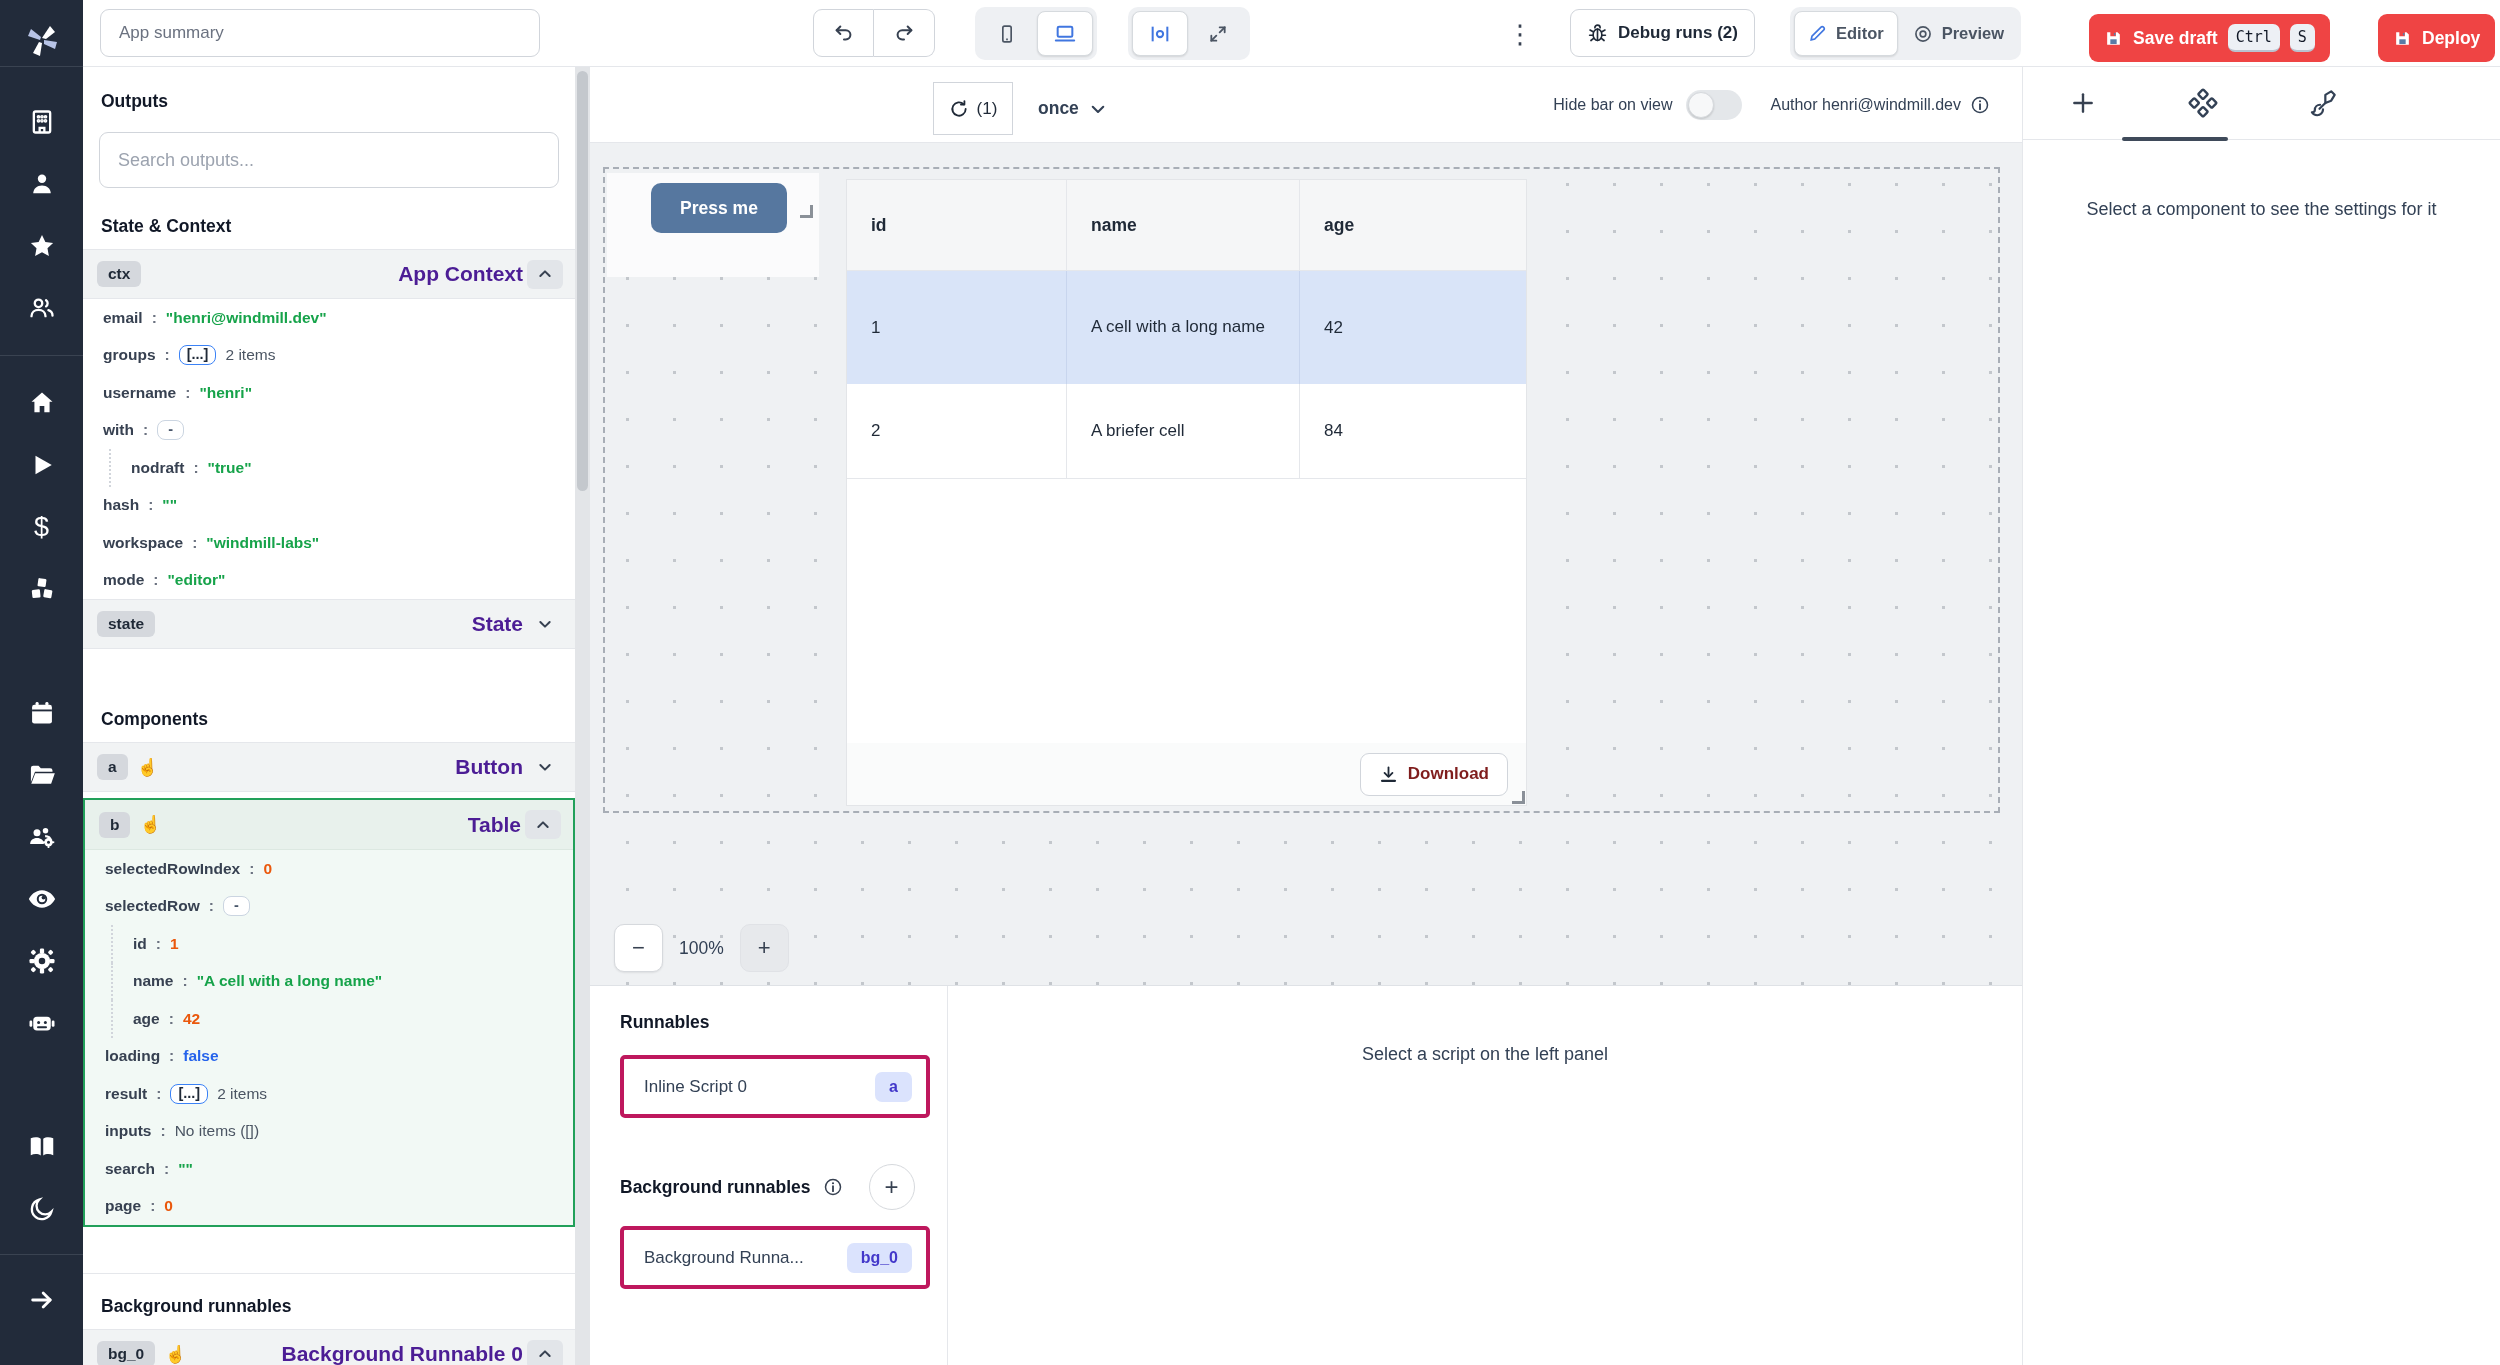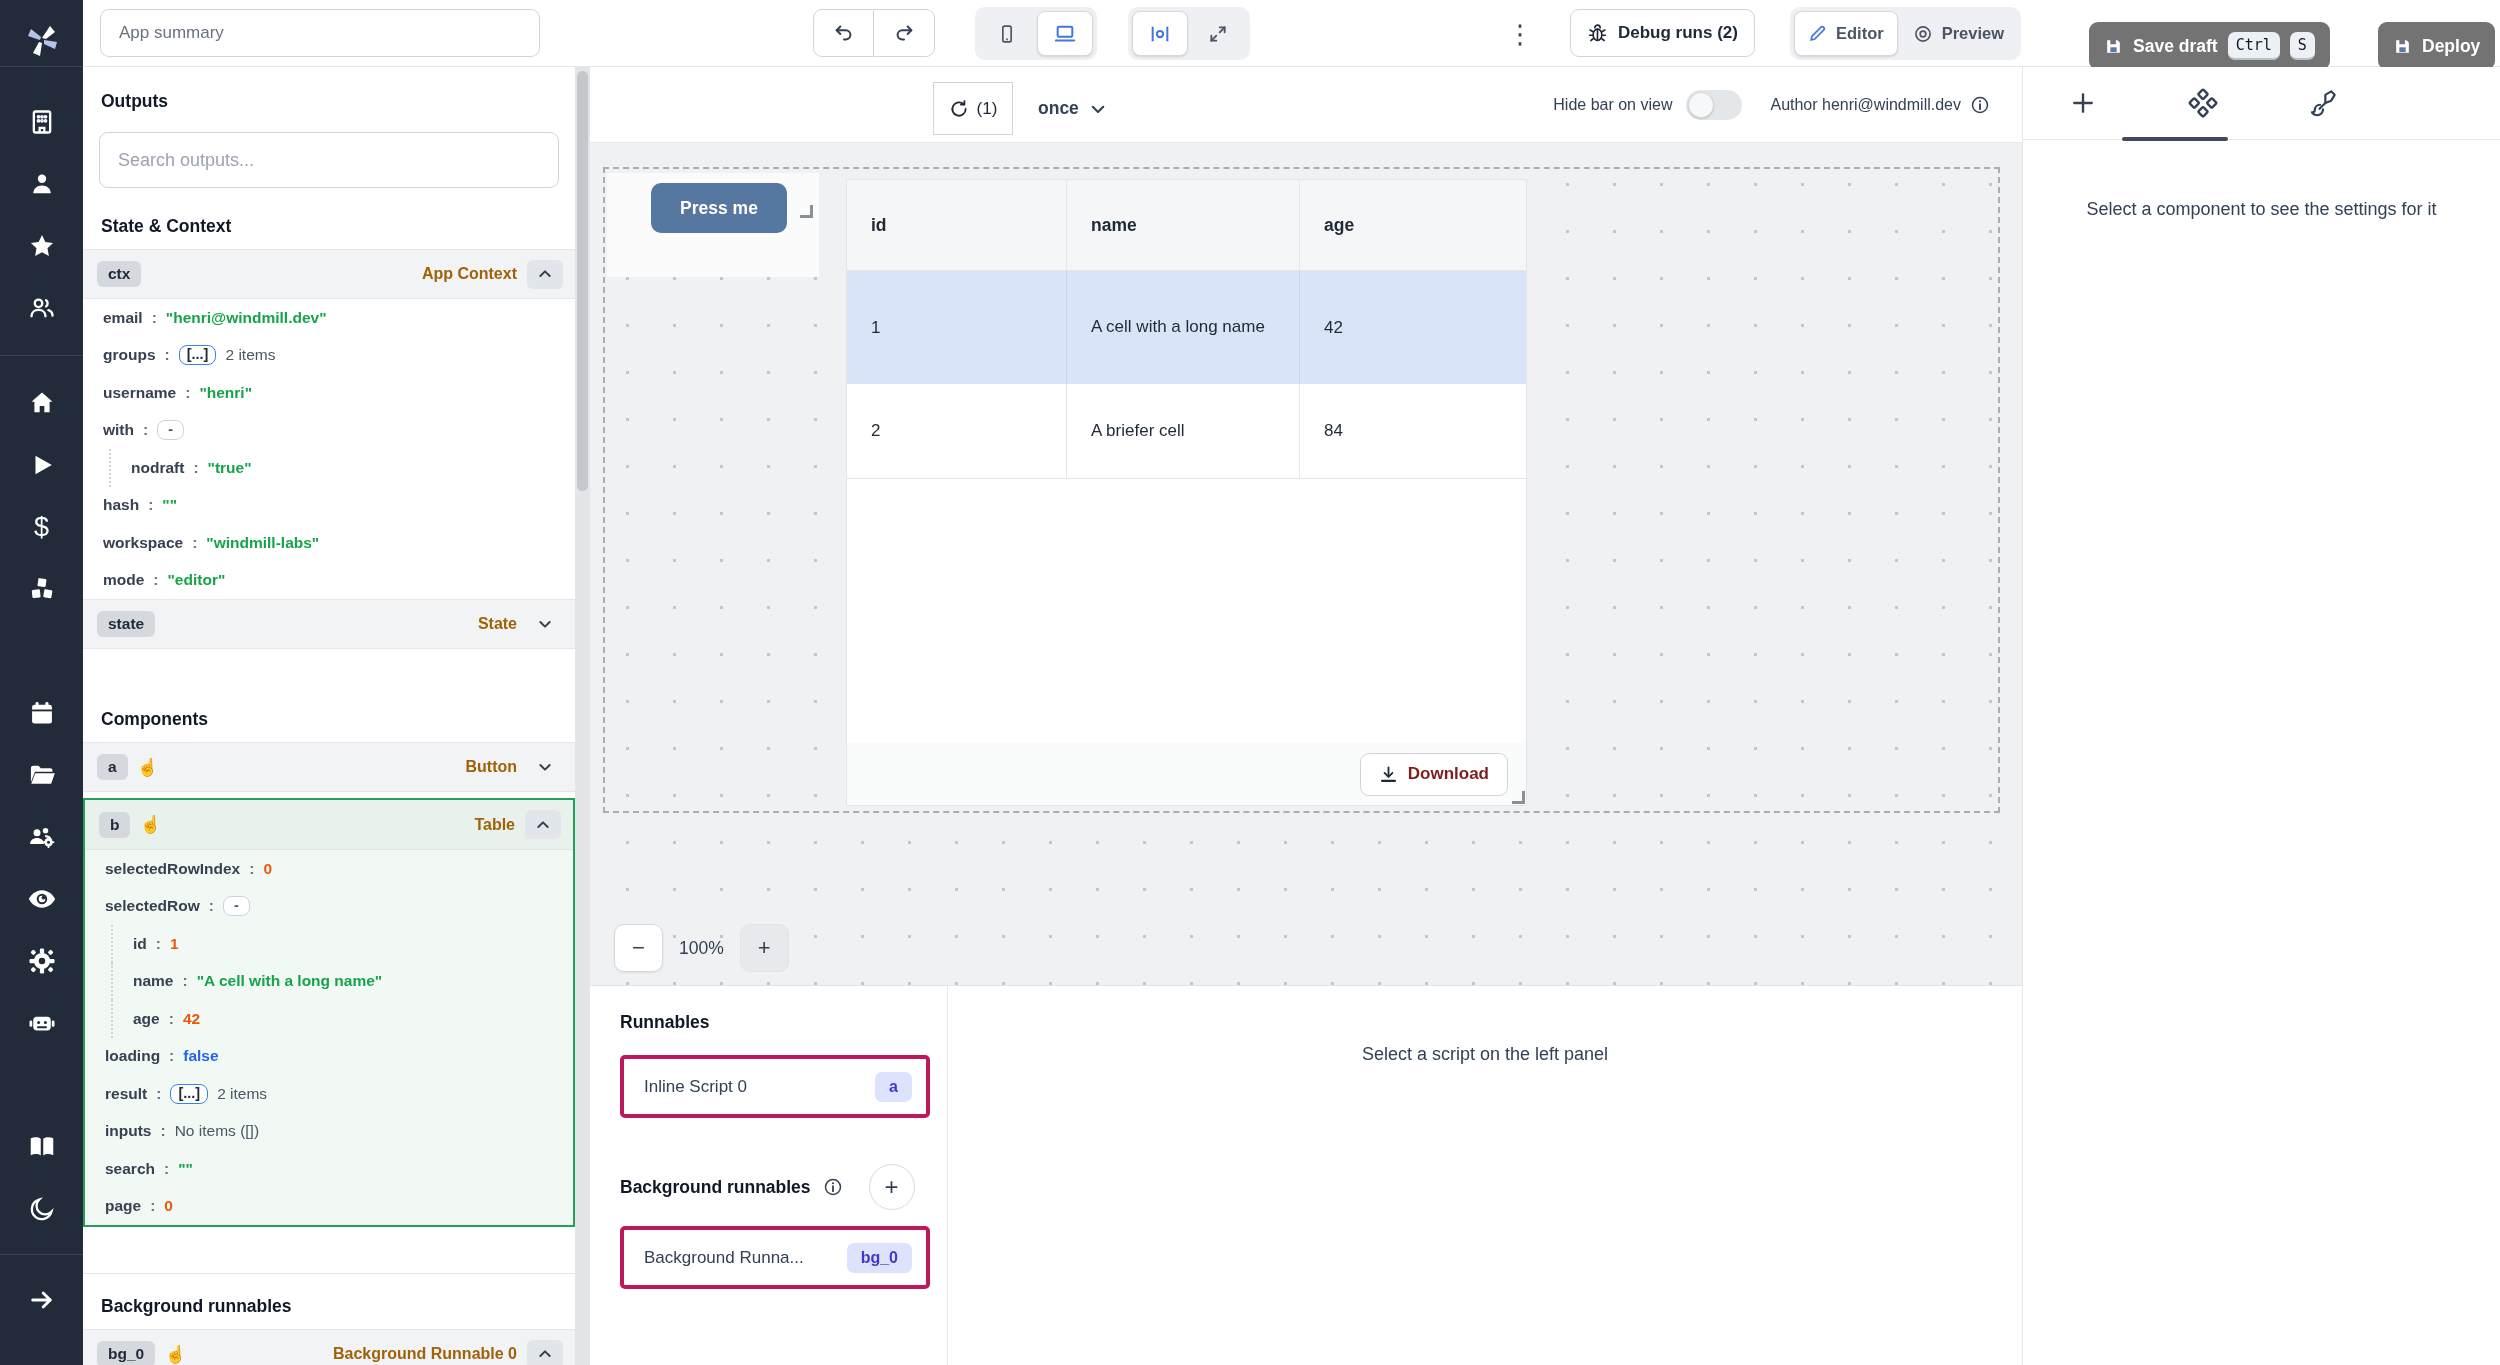--- a/index.html
+++ b/index.html
@@ -22,37 +22,37 @@
   #app-summary::placeholder { color:#6b7280; }
   .btn-group { position:absolute; top:9px; display:flex; }
   .tb-btn { height:48px; width:61px; background:#fff; border:1px solid #d1d5db; display:flex; align-items:center; justify-content:center; color:#374151; font-size:22px; cursor:pointer; }
   .tb-btn.first { border-radius:9px 0 0 9px; }
   .tb-btn.last { border-radius:0 9px 9px 0; border-left:none; }
   .seg { position:absolute; top:7px; height:53px; background:#eef0f3; border-radius:10px; display:flex; align-items:center; padding:4px; gap:2px; }
   .seg-btn { height:45px; min-width:56px; border-radius:8px; display:flex; align-items:center; justify-content:center; gap:9px; color:#4b5563; padding:0 13px; cursor:pointer; font-size:16.5px; font-weight:700; }
   .seg-btn.active { background:#fff; border:1px solid #d6dade; box-shadow:0 1px 2px rgba(0,0,0,.12); }
   .kebab { position:absolute; top:14px; font-size:26px; color:#374151; cursor:pointer; line-height:40px; }
   .outline-btn { position:absolute; top:9px; height:48px; border:1px solid #d1d5db; border-radius:9px; background:#fff; display:flex; align-items:center; gap:10px; padding:0 16px; font-size:17px; font-weight:700; color:#1f2937; cursor:pointer; }
-  .blue-btn { position:absolute; top:22px; height:48px; border:none; border-radius:9px; background:#737373; color:#fff; display:flex; align-items:center; gap:10px; padding:0 15px; font-size:17.5px; font-weight:700; cursor:pointer; }
+  .blue-btn { position:absolute; top:14px; height:48px; border:none; border-radius:9px; background:#ef4444; color:#fff; display:flex; align-items:center; gap:10px; padding:0 15px; font-size:17.5px; font-weight:700; cursor:pointer; }
   .kbd { background:#edf0f5; border-radius:7px; border-bottom:2px solid #b9c2cf; color:#111827; font-family:"DejaVu Sans Mono",monospace; font-size:15px; font-weight:400; padding:4px 8px; line-height:1.2; }
 
   
   #outputs-panel { position:absolute; left:83px; top:67px; width:492px; height:1298px; background:#fff; overflow:hidden; }
   #panel-scrollbar { position:absolute; left:575px; top:67px; width:15px; height:1298px; background:#e3e5e8; cursor:pointer; }
   #panel-scrollbar .thumb { position:absolute; left:2px; top:4px; width:11px; height:420px; background:#c4c8cd; border-radius:6px; }
   .pnl-h { font-size:17.5px; font-weight:700; color:#111827; }
   #outputs-title { margin:24px 0 0 18px; }
   #search-outputs { display:block; margin:20px 16px 0 16px; width:460px; height:56px; border:1px solid #d1d5db; border-radius:9px; padding:0 18px; font-size:18px; color:#374151; outline:none; font-family:"Liberation Sans",sans-serif; }
   #search-outputs::placeholder { color:#9ca3af; }
   #state-ctx-title { margin:28px 0 12px 18px; }
   .sec-row { height:50px; background:#f1f3f4; border-top:1px solid #e5e7eb; border-bottom:1px solid #e5e7eb; display:flex; align-items:center; padding:0 12px 0 14px; }
   .id-badge { background:#d5d8dd; border-radius:6px; padding:4px 11px; font-weight:700; font-size:15.5px; color:#1f2937; cursor:pointer; }
   .hand { margin-left:10px; color:#4b5563; font-size:17px; cursor:pointer; }
   .sec-spacer { flex:1; }
-  .comp-type { font-weight:700; font-size:16px; color:#a16207; margin-right:10px; }
+  .comp-type { font-weight:700; font-size:21px; color:#4c1d95; margin-right:4px; }
   .chev-btn { width:36px; height:29px; background:#e2e5e9; border-radius:6px; display:flex; align-items:center; justify-content:center; cursor:pointer; }
   .chev-btn.plain { background:transparent; }
   .row-kv { display:flex; align-items:center; height:37.5px; padding-left:20px; font-size:15.5px; gap:9px; white-space:nowrap; }
   .row-kv .k { color:#374151; font-weight:700; }
   .row-kv .colon { color:#6b7280; font-weight:700; }
   .v-str { color:#16a34a; font-weight:700; }
   .v-num { color:#ea580c; font-weight:700; }
   .v-bool { color:#2563eb; font-weight:700; }
   .v-muted { color:#4b5563; font-weight:400; }
   .badge-arr { border:1.8px solid #3b82f6; border-radius:8px; padding:0px 7px 2px 7px; color:#1f2937; font-weight:700; font-size:14.5px; cursor:pointer; background:#fff; }

